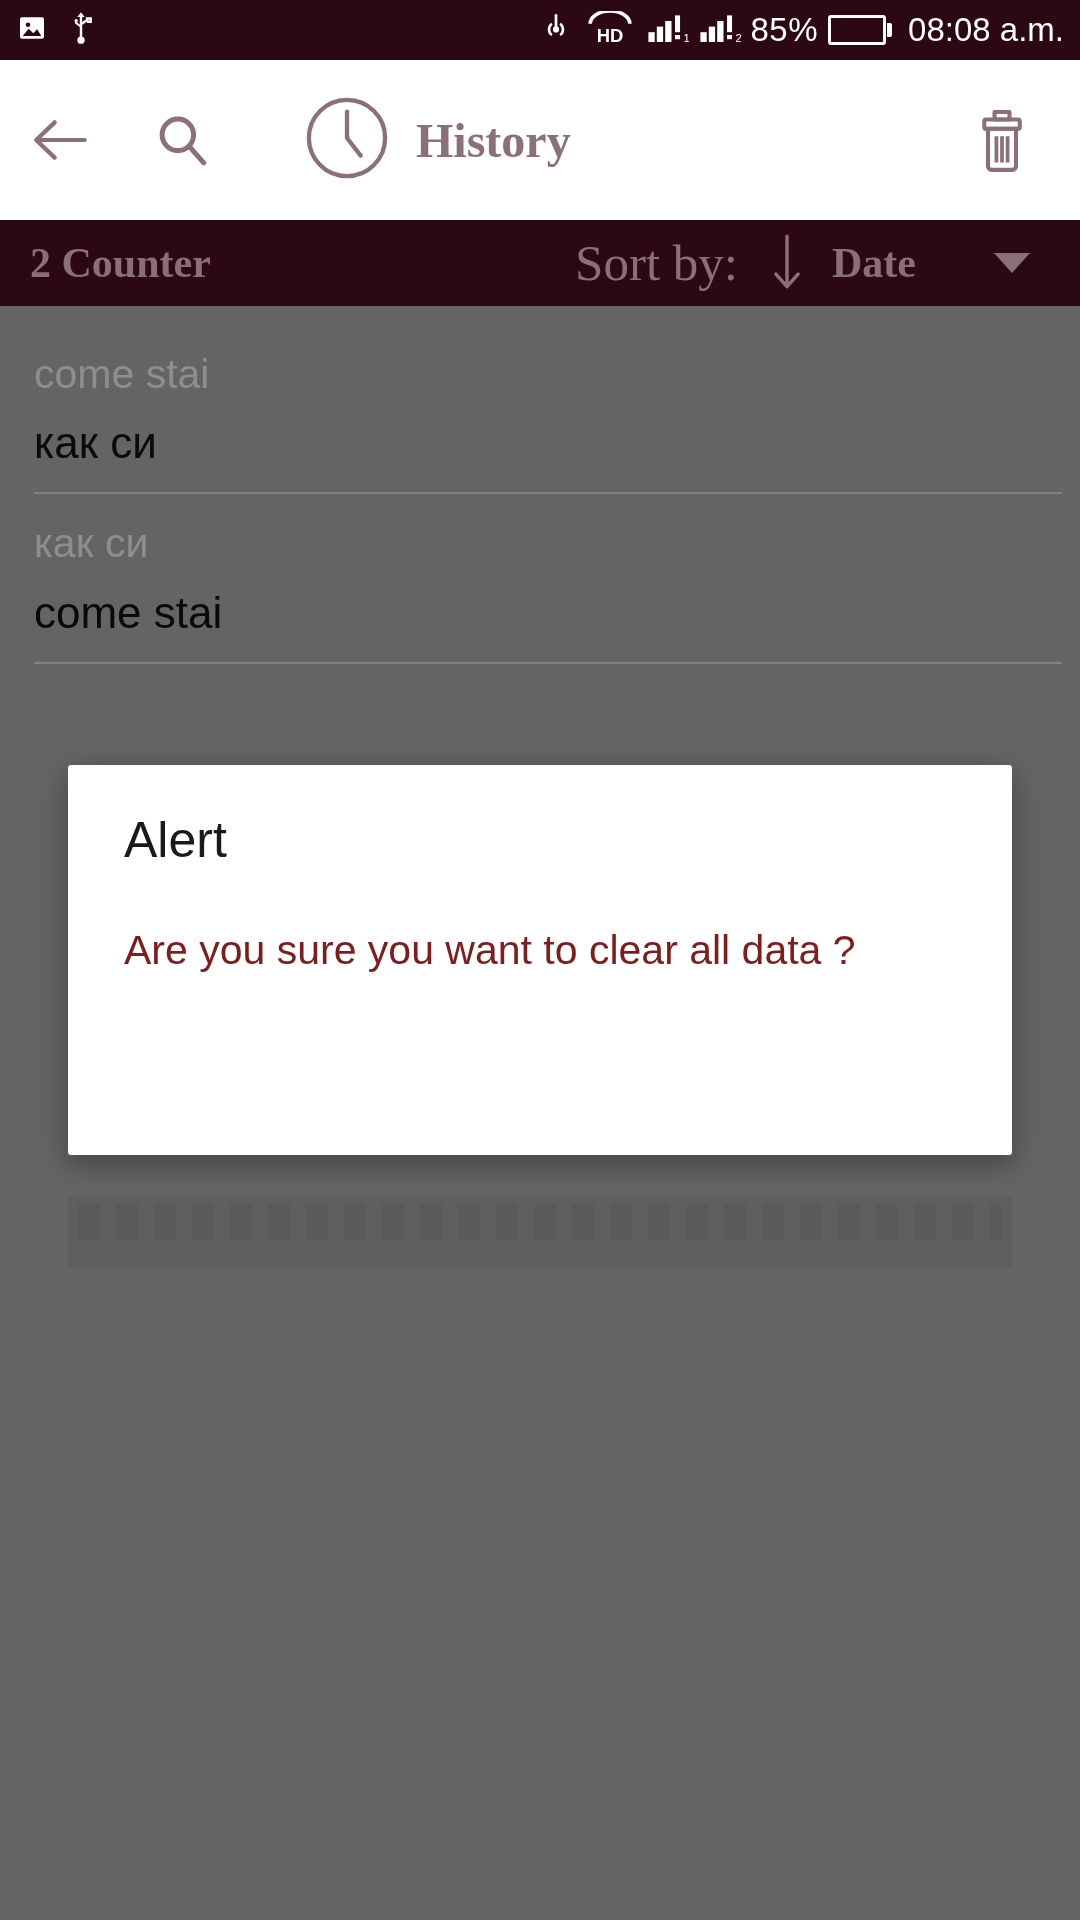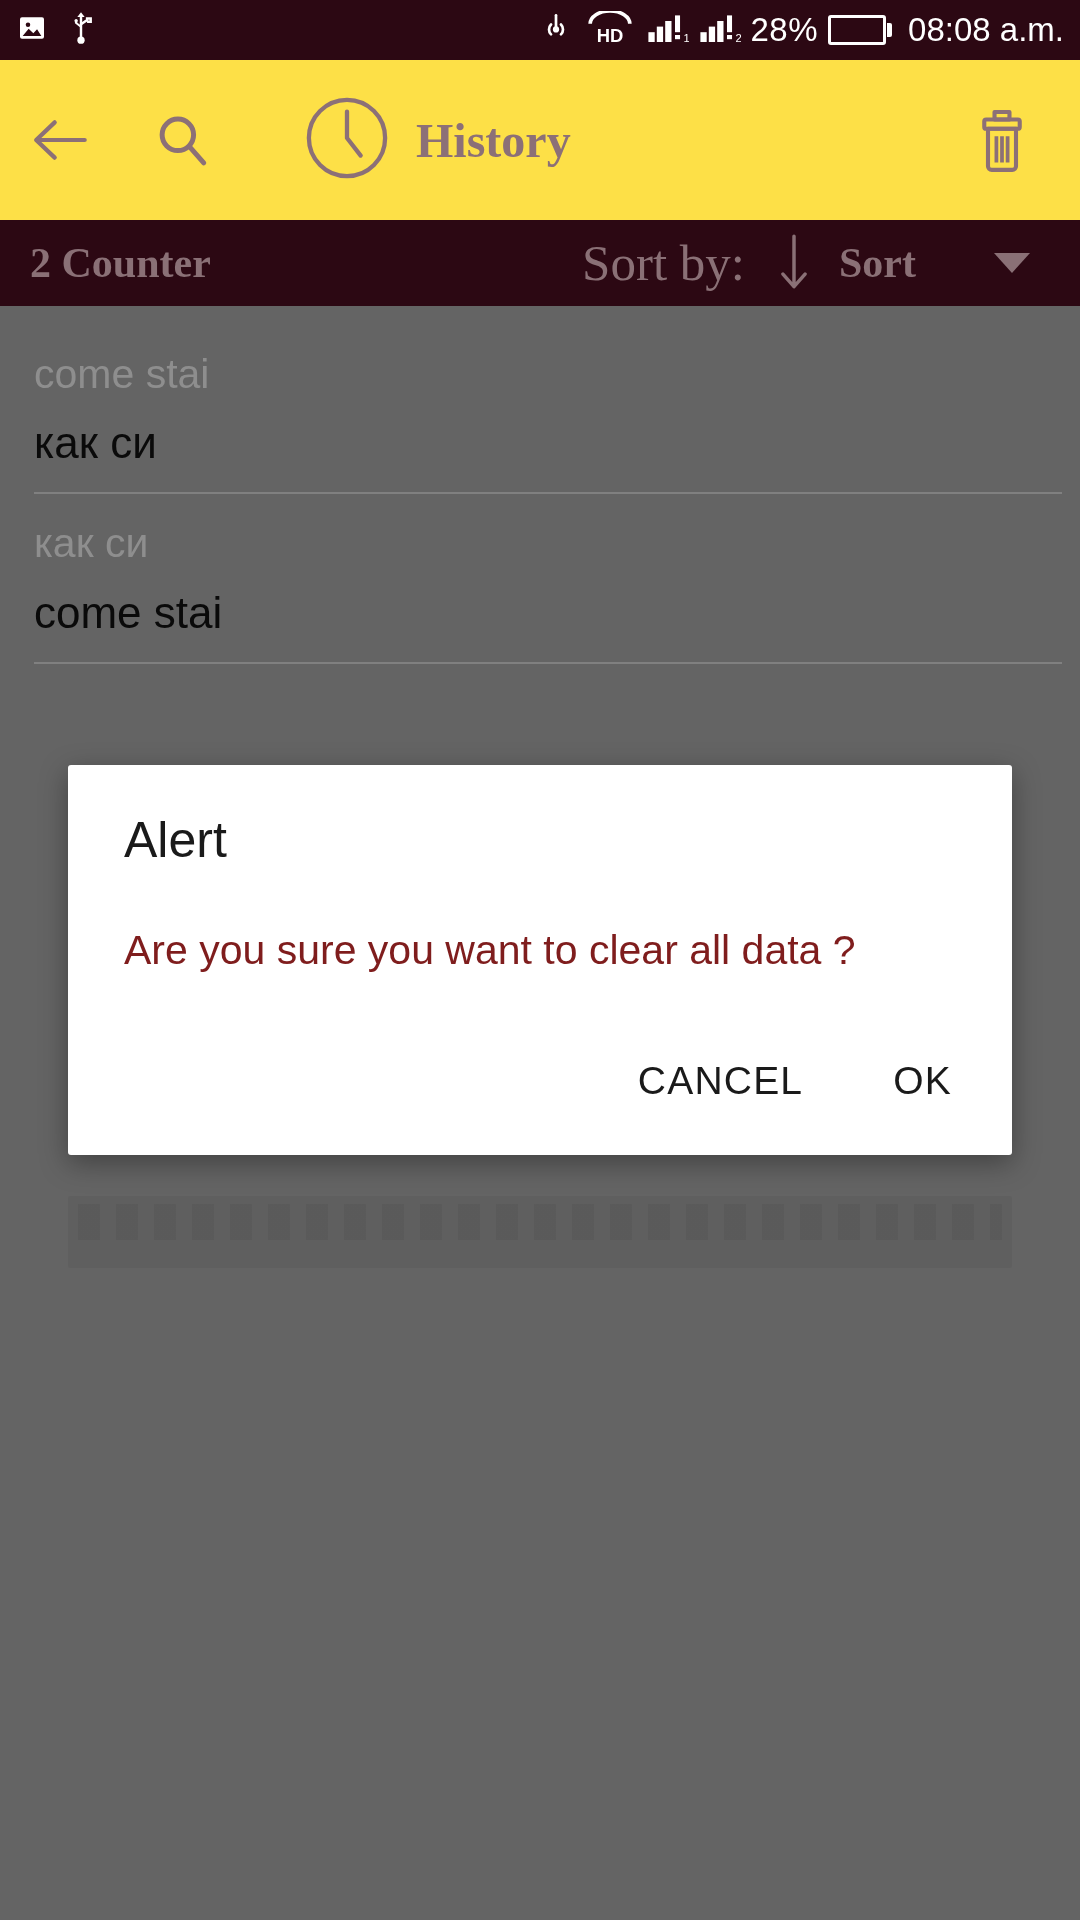--- a/index.html
+++ b/index.html
@@ -75,21 +75,21 @@
     margin-left: 6px;
     white-space: nowrap;
   }
 
   
   .app-bar {
     position: absolute;
     top: 60px; left: 0;
     width: 1080px;
     height: 160px;
-    background: #fde047;
+    background: #ffffff;
     display: flex;
     align-items: center;
     box-sizing: border-box;
   }
   .appbar-btn {
     display: flex;
     align-items: center;
     justify-content: center;
   }
   .back-btn   { margin-left: 20px;  width: 80px; height: 80px; }
@@ -315,21 +315,21 @@
     <span class="sb-icon">
       <svg width="42" height="34" viewBox="0 0 30 24">
         <rect x="1" y="15" width="4.5" height="7" fill="#ffffff"></rect>
         <rect x="7" y="11" width="4.5" height="11" fill="#ffffff"></rect>
         <rect x="13" y="7" width="4.5" height="15" fill="#ffffff"></rect>
         <rect x="20" y="3" width="3.6" height="12" fill="#ffffff"></rect>
         <rect x="20" y="17" width="3.6" height="3" fill="#ffffff"></rect>
         <text x="26" y="22" font-family="Liberation Sans, sans-serif" font-size="8" fill="#ffffff">2</text>
       </svg>
     </span>
-    <span class="sb-text">28%</span>
+    <span class="sb-text">85%</span>
     <span class="battery-wrap">
       <span class="battery-body">
         <span class="battery-fill" style="width:62%"></span>
       </span>
       <span class="battery-cap"></span>
     </span>
     <span class="time-text">08:08 a.m.</span>
   </div>
 </div>
 
@@ -369,21 +369,21 @@
 
 <div class="sort-bar">
   <span class="counter-text">2 Counter</span>
   <div class="sort-group">
     <span class="sort-label">Sort by:</span>
     <span class="sort-arrow">
       <svg width="34" height="60" viewBox="0 0 20 38">
         <path d="M10 2v32M3 26l7 8 7-8" fill="none" stroke="#8a7076" stroke-width="2.2" stroke-linecap="round" stroke-linejoin="round"></path>
       </svg>
     </span>
-    <span class="sort-value">Sort</span>
+    <span class="sort-value">Date</span>
     <span class="sort-caret"></span>
   </div>
 </div>
 
 <div class="history-list">
   <div class="history-item">
     <div class="item-source">come stai</div>
     <div class="item-target">как си</div>
     <div class="item-divider"></div>
   </div>
@@ -393,17 +393,13 @@
     <div class="item-divider"></div>
   </div>
 </div>
 
 <div class="scrim"></div>
 <div class="ghost-row"></div>
 
 <div class="dialog">
   <div class="dialog-title">Alert</div>
   <div class="dialog-message">Are you sure you want to clear all data ?</div>
-  <div class="dialog-actions">
-    <button class="dialog-btn btn-cancel">CANCEL</button>
-    <button class="dialog-btn btn-ok">OK</button>
-  </div>
 </div>
 
 </body></html>

